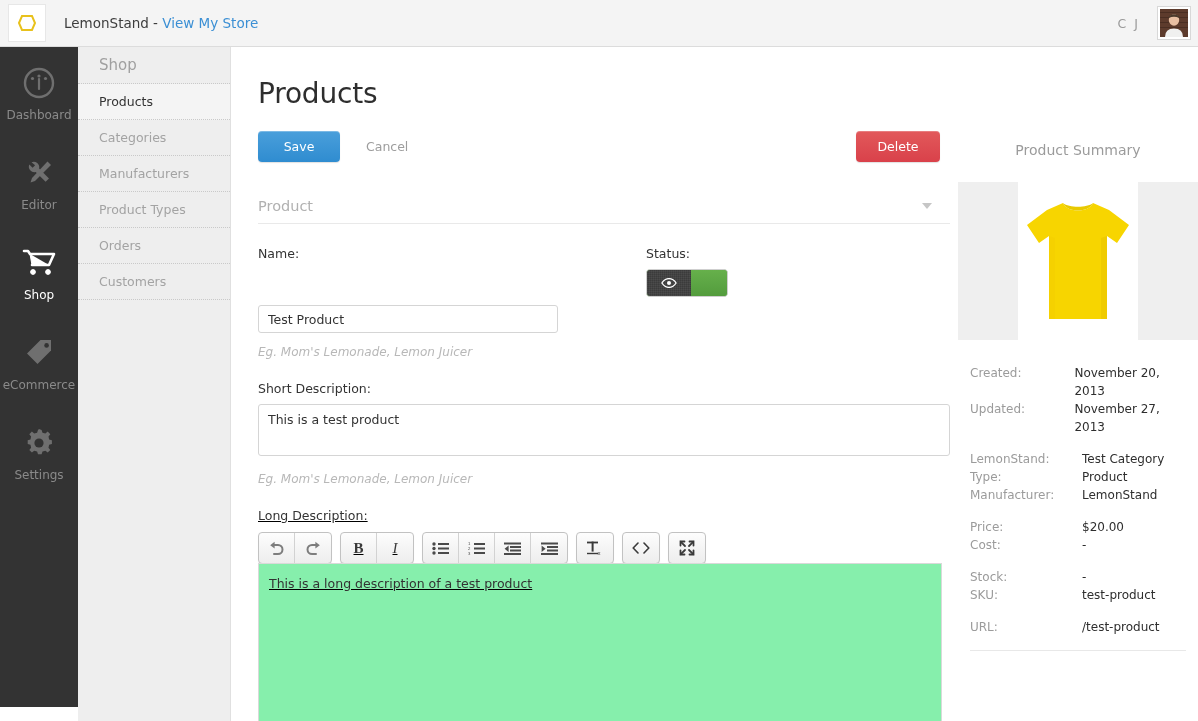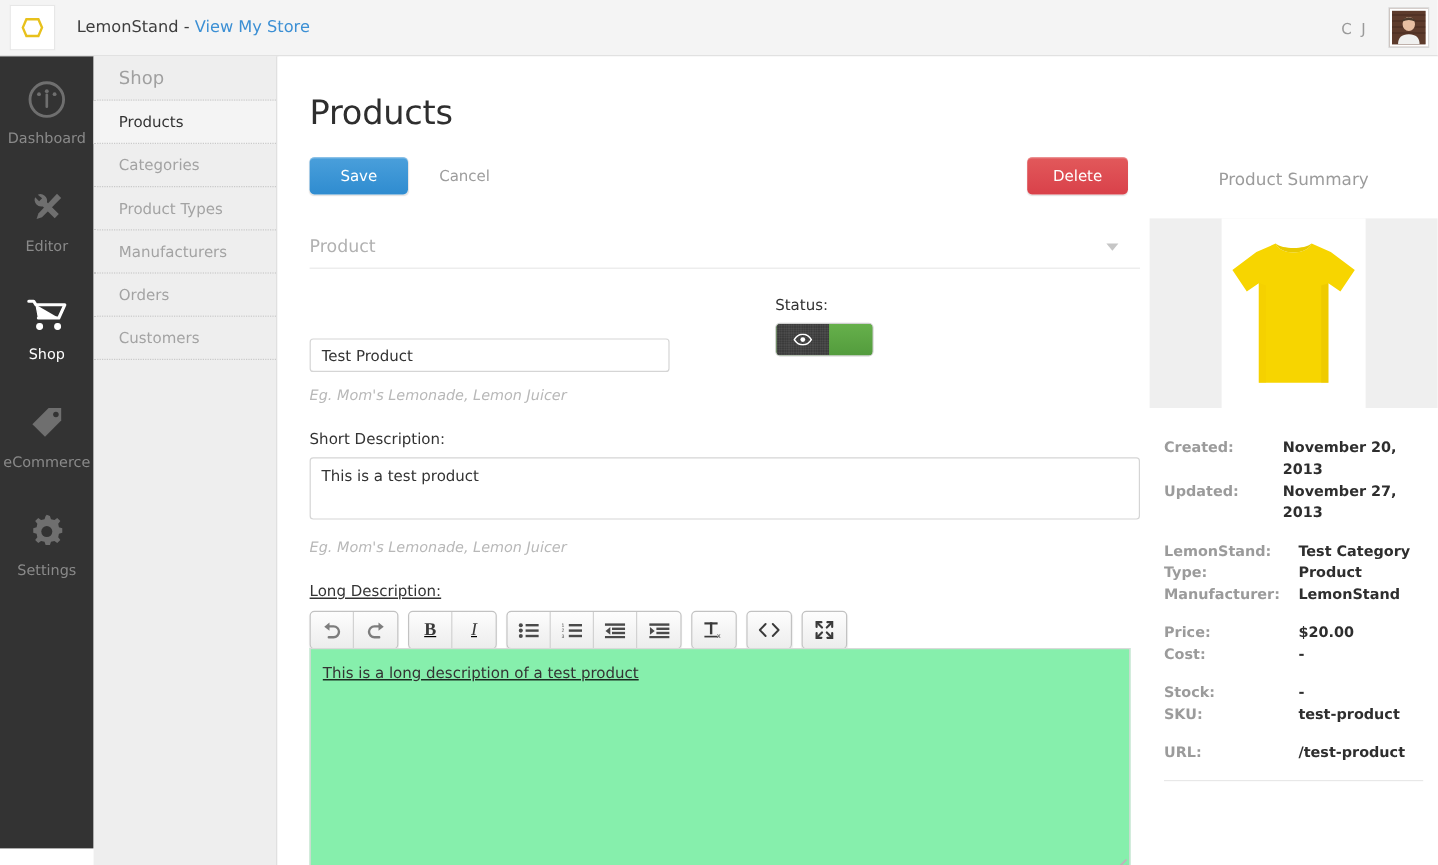--- a/index.html
+++ b/index.html
@@ -245,21 +245,21 @@
     display: flex; align-items: center; justify-content: center;
   }
   .product-image-inner {
     width: 120px; height: 158px; background: #ffffff;
     display: flex; align-items: center; justify-content: center;
   }
   .summary-table {
     margin-top: 24px; padding: 0 12px 0 12px;
     width: 240px;
   }
-  .sum-row { display: flex; font-size: 12px; line-height: 18px; font-weight: bold; }
+  .sum-row { display: flex; font-size: 12px; line-height: 18px; }
   .sum-key { width: 112px; color: #9b9b9b; }
   .sum-val { color: #2e2e2e; }
   .sum-gap { height: 14px; }
   .sum-sep { height: 1px; background: #e8e8e8; margin-top: 14px; width: 216px; }
 </style>
 </head>
 <body>
 
 <div class="topbar">
   <div class="brand-logo">
@@ -350,24 +350,24 @@
 
 <div class="subnav">
   <div class="subnav-head">Shop</div>
   <div class="subnav-item active">
     <span>Products</span>
   </div>
   <div class="subnav-item">
     <span>Categories</span>
   </div>
   <div class="subnav-item">
+    <span>Manufacturers</span>
+  </div>
+  <div class="subnav-item">
     <span>Product Types</span>
-  </div>
-  <div class="subnav-item">
-    <span>Manufacturers</span>
   </div>
   <div class="subnav-item">
     <span>Orders</span>
   </div>
   <div class="subnav-item">
     <span>Customers</span>
   </div>
 </div>
 
 <div class="main">
@@ -380,20 +380,21 @@
     <button class="btn btn-delete">Delete</button>
   </div>
 
   <div class="collapse-row">
     <span class="collapse-label">Product</span>
     <span class="caret"></span>
   </div>
 
   <div class="field-row">
     <div>
+      <label class="field-label">Name:</label>
       <input class="text-input" type="text" value="Test Product" style="">
       <div class="helper">Eg. Mom's Lemonade, Lemon Juicer</div>
     </div>
     <div class="status-col">
       <label class="field-label">Status:</label>
       <div class="toggle">
         <div class="toggle-knob">
           <svg width="16" height="10" viewBox="0 0 16 10" aria-hidden="true">
             <path d="M8 0.6 C3.6 0.6 0.9 5 0.9 5 S3.6 9.4 8 9.4 S15.1 5 15.1 5 S12.4 0.6 8 0.6 Z" fill="none" stroke="#ffffff" stroke-width="1.3"></path>
             <circle cx="8" cy="5" r="2" fill="#ffffff"></circle>

